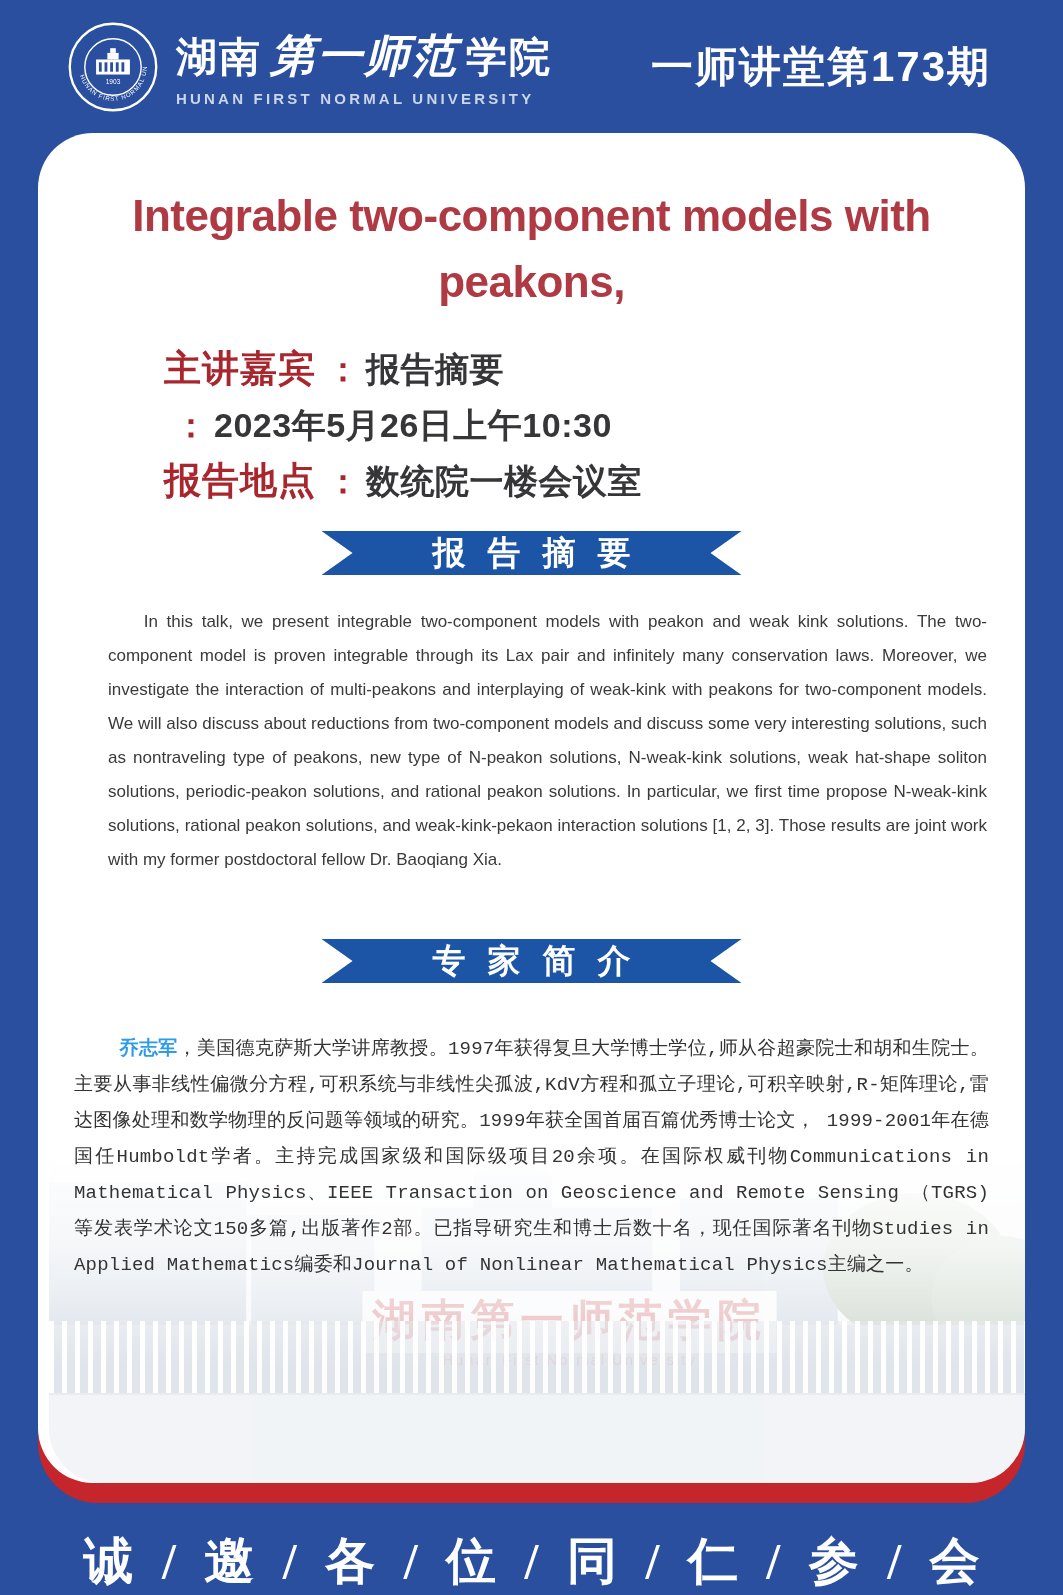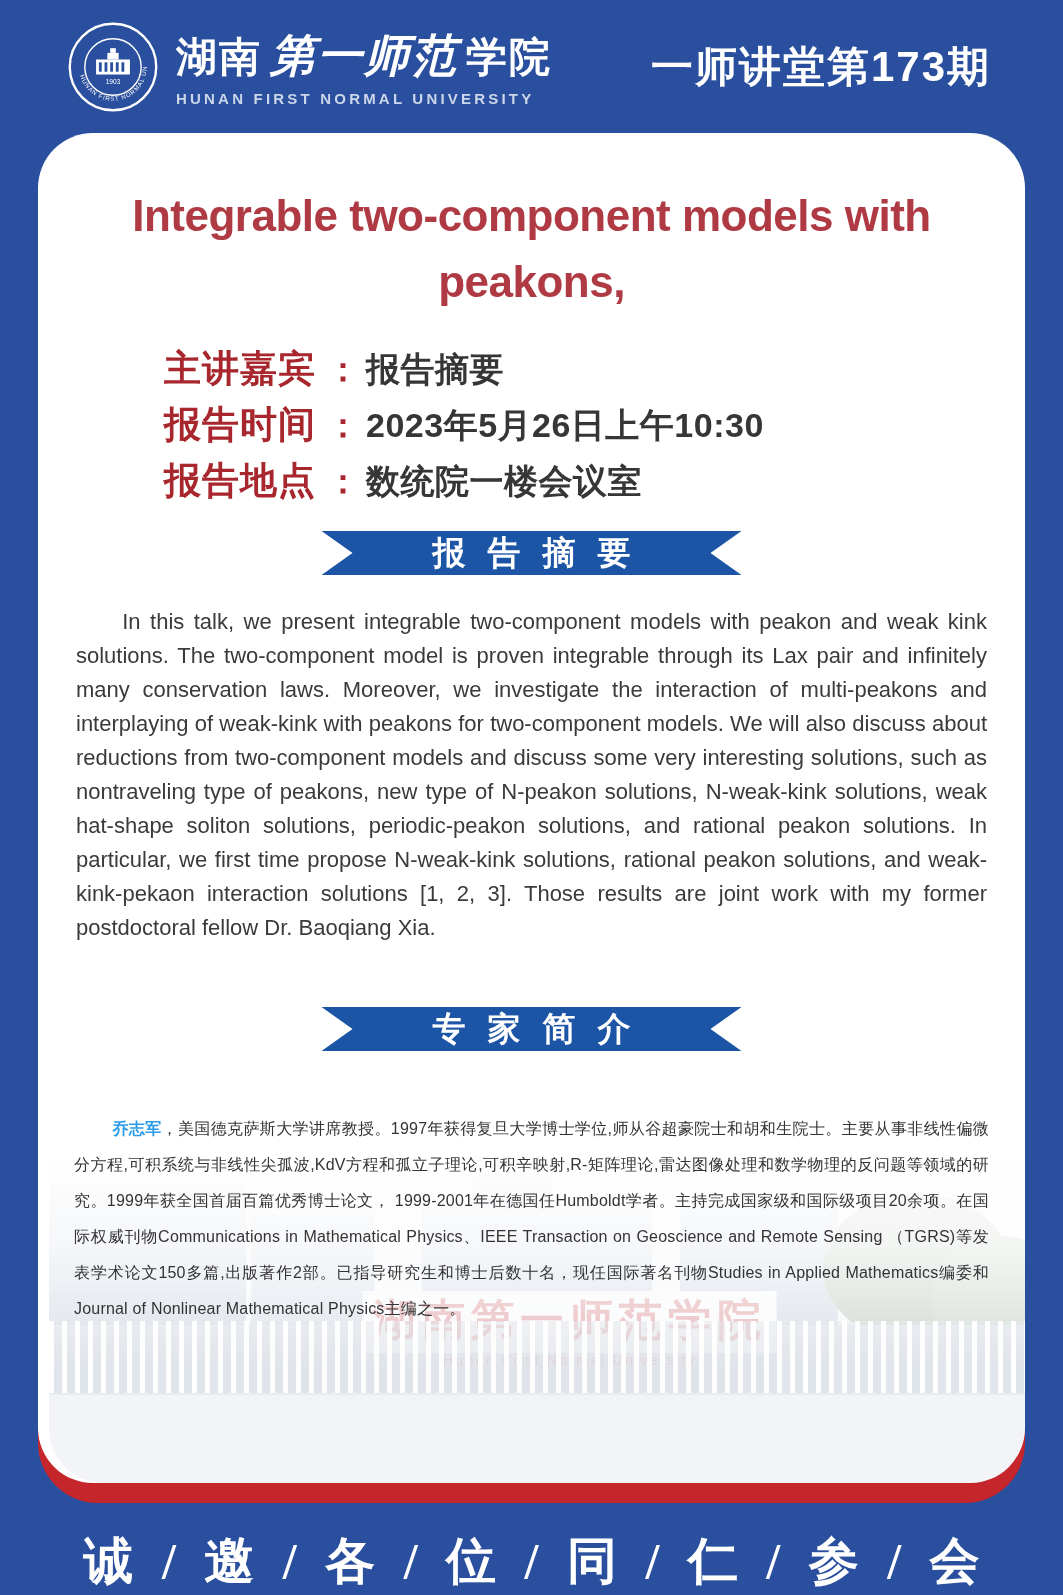--- a/index.html
+++ b/index.html
@@ -109,34 +109,35 @@
     font-weight: 800;
     letter-spacing: 22px;
     padding-left: 22px;
   }
 
   
   .abstract-text {
     margin-top: 30px;
     padding: 0 2px;
     color: #3a3a3c;
-    font-size: 22px;
+    font-size: 17px;
     line-height: 34px;
     text-align: justify;
     text-indent: 2.1em;
+    margin-left: 32px;
   }
 
   .ribbon.second { margin-top: 62px; text-align: right; }
 
   
   .bio-text {
-    margin-top: 60px;
-    font-family: Liberation Sans, sans-serif;
+    margin-top: 48px;
+    font-family: Liberation Mono, monospace;
     color: #333335;
-    font-size: 16px;
+    font-size: 19px;
     line-height: 36px;
     text-align: justify;
     text-indent: 2.4em;
     letter-spacing: 0.2px;
   }
   .speaker-name { color: #2d9ce8; font-weight: 700; }
 
   
   .footer {
     position: absolute;
@@ -223,21 +224,20 @@
           <span>Integrable two-component models with peakons,</span><br>
         </h1>
 
         <div class="info-block">
           <div class="info-row">
             <span class="info-label">主讲嘉宾</span>
             <span class="info-colon">：</span>
             <span class="info-value">报告摘要</span>
           </div>
           <div class="info-row">
-            <span class="info-label">报告时间</span>
             <span class="info-colon">：</span>
             <span class="info-value">2023年5月26日上午10:30</span>
           </div>
           <div class="info-row">
             <span class="info-label">报告地点</span>
             <span class="info-colon">：</span>
             <span class="info-value">数统院一楼会议室</span>
           </div>
         </div>
 

